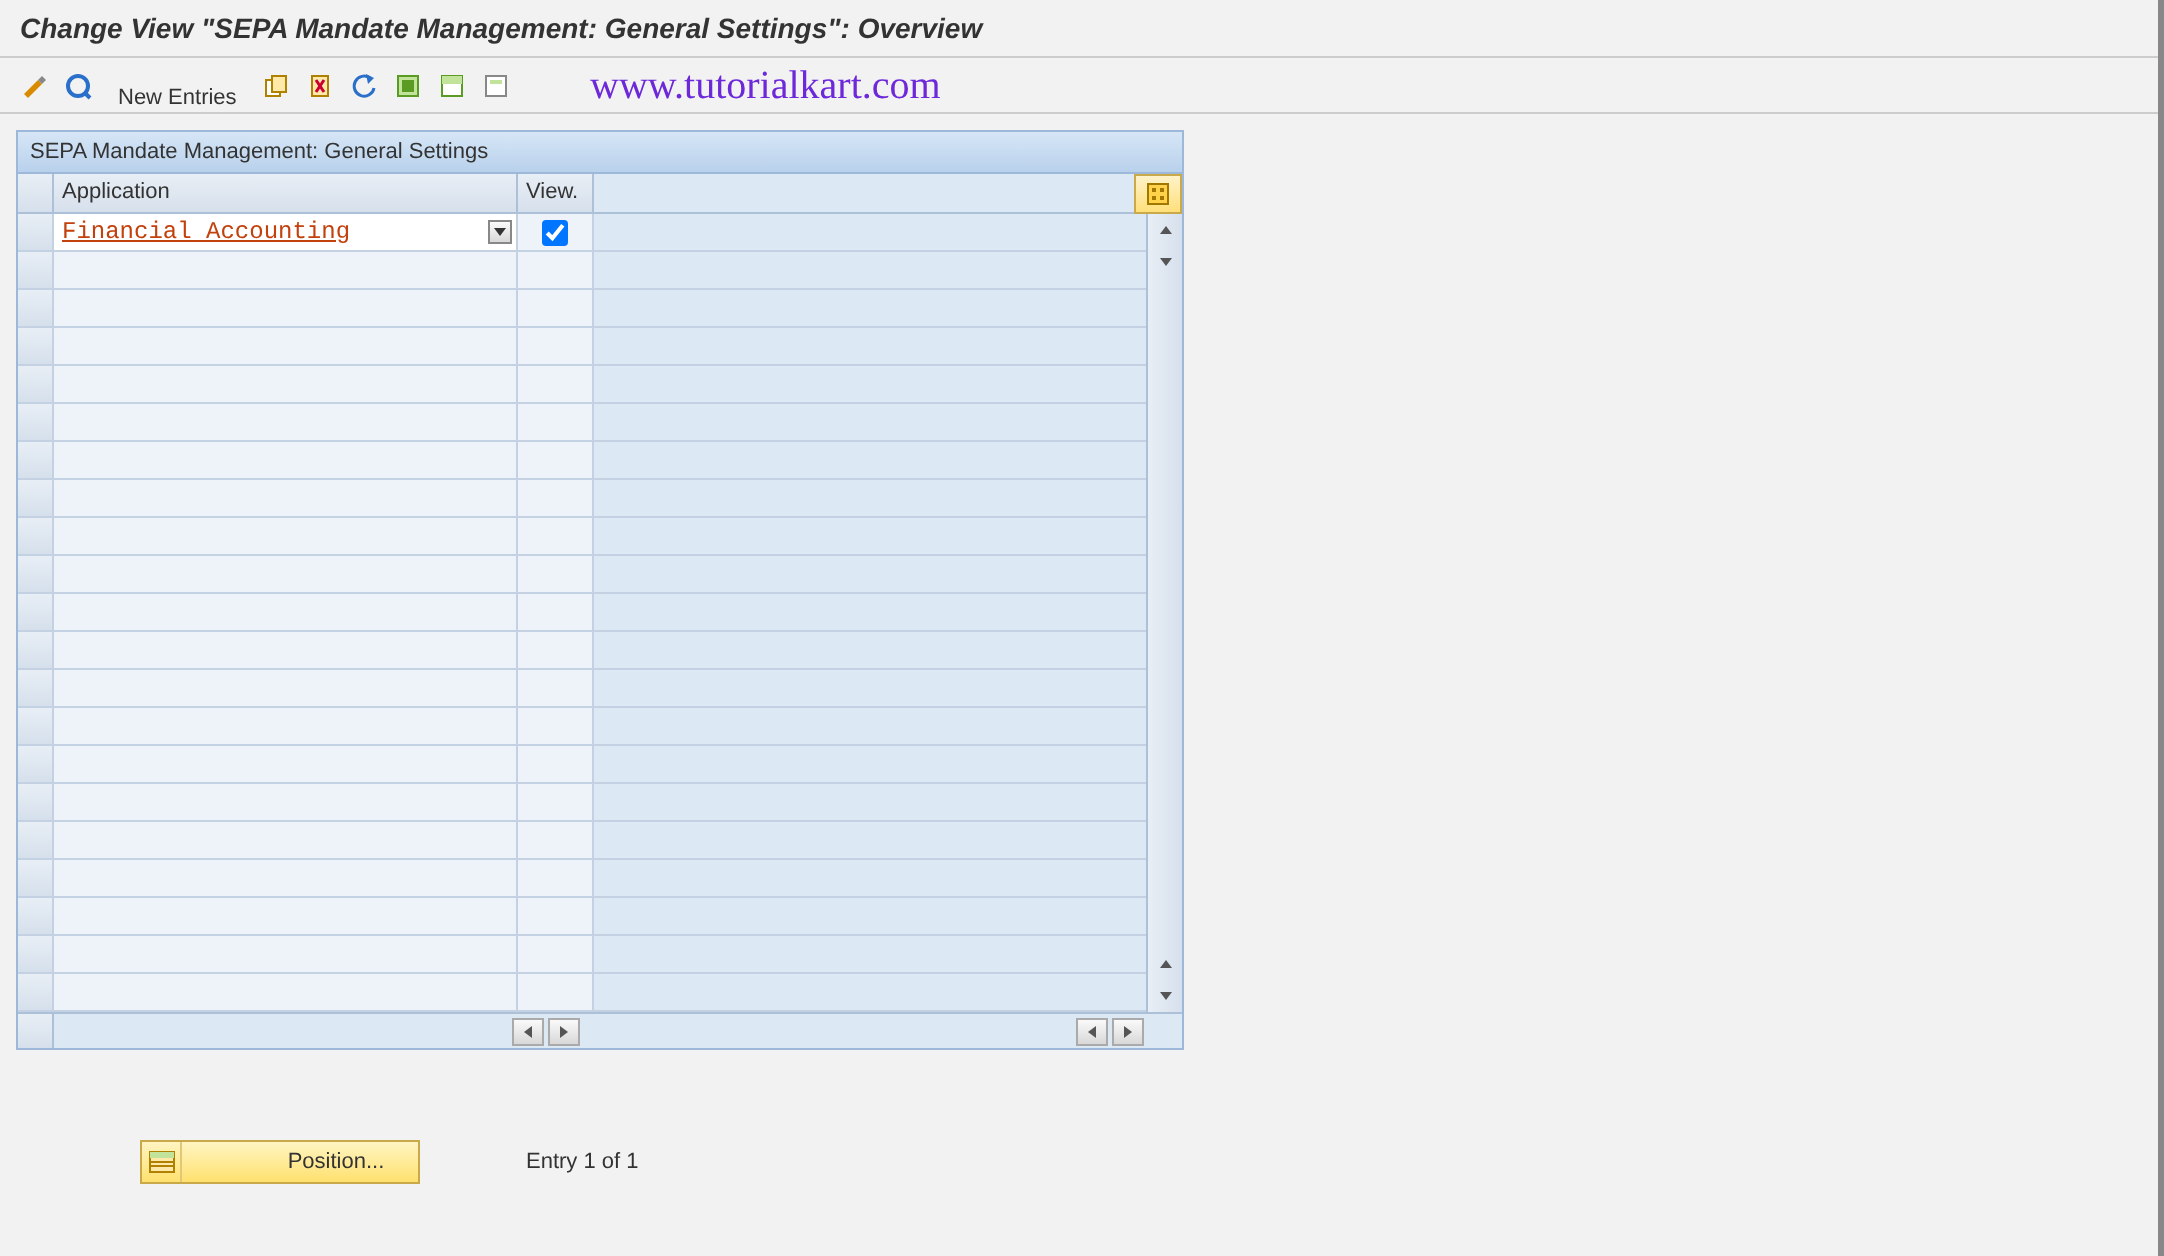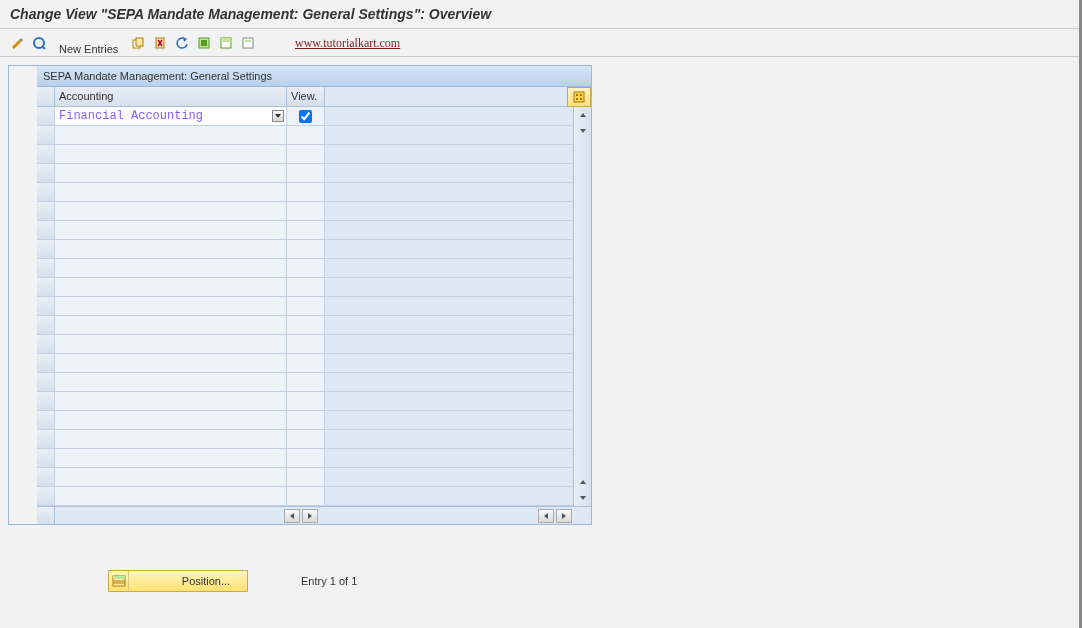--- a/index.html
+++ b/index.html
@@ -39,33 +39,31 @@
 .toolbar .text-btn {
   height: 20px; padding: 0 6px;
   border: 1px solid transparent;
   display: inline-flex; align-items: center;
   cursor: pointer; color: #333; margin-top: 12px;
 }
 .watermark {
   position: absolute;
   left: 295px; top: 0; height: 28px;
   display: flex; align-items: center;
-  font-size: 12px;
+  font-size: 20px;
   font-family: Georgia, serif;
-  color: #7f1d1d;
+  color: #6d28d9;
   white-space: nowrap;
   pointer-events: none;
-  text-decoration: underline;
 }
 
 .panel {
   margin: 8px;
   width: 584px;
   border: 1px solid #9db8d8;
-  padding-left: 28px;
 }
 .panel-title {
   background: linear-gradient(#d6e6f6, #b9d1ec);
   border-bottom: 1px solid #9db8d8;
   padding: 4px 6px;
   color: #333;
 }
 .grid-wrapper { position: relative; background: #dce8f4; }
 .grid-header {
   display: flex;
@@ -97,21 +95,21 @@
   border-bottom: 1px solid #c3d1e2;
   background: #f0f5fb;
   padding: 2px 4px;
   display:flex; align-items:center;
 }
 .cell.rowsel {
   width: 18px;
   background: linear-gradient(#e8eef5,#d6e0ec);
   cursor:pointer;
 }
-.cell.app { width: 232px; font-family: "Courier New", monospace; font-size: 12px; position:relative; background:#fff; color:#8b5cf6; }
+.cell.app { width: 232px; font-family: "Courier New", monospace; font-size: 12px; position:relative; background:#fff; color:#c2410c;text-decoration:underline; }
 .cell.app.empty { background: #eef3fa; }
 .cell.app .dd-arrow {
   position:absolute; right:2px; top:3px;
   width:12px; height:12px;
   border:1px solid #888;
   background:linear-gradient(#fafafa,#d8d8d8);
   display:flex; align-items:center; justify-content:center;
 }
 .cell.actv { width: 38px; justify-content:center; background:#eef3fa; }
 .cell.actv input { width:13px; height:13px; }
@@ -145,21 +143,21 @@
   cursor:pointer;
 }
 
 .bottom-bar {
   position:absolute;
   left: 0; top: 570px;
   width: 100%;
   display:flex; align-items:center;
 }
 .position-btn {
-  margin-left: 108px;
+  margin-left: 70px;
   width: 140px; height: 22px;
   background: linear-gradient(#fff5c2,#ffe16f);
   border:1px solid #c9a94a;
   display:flex; align-items:center;
   cursor:pointer;
   font-size:11px; color:#333;gap:36px;
 }
 .position-btn .icon {
   width:20px; height:100%;
   display:flex; align-items:center; justify-content:center;
@@ -230,21 +228,21 @@
   </span>
   <span class="watermark">www.tutorialkart.com</span>
 </div>
 
 <div class="panel">
   <div class="panel-title">SEPA Mandate Management: General Settings</div>
   <div class="grid-wrapper">
 
     <div class="grid-header">
       <div class="hcell rowsel"></div>
-      <div class="hcell app">Accounting</div>
+      <div class="hcell app">Application</div>
       <div class="hcell actv">View.</div>
       <div class="hcell filler"></div>
       <div class="hcell configure">
         <svg width="12" height="12">
             <rect x="1" y="1" width="10" height="10" fill="#ffd24a" stroke="#a07800"></rect>
             <rect x="3" y="3" width="2" height="2" fill="#a07800"></rect>
             <rect x="7" y="3" width="2" height="2" fill="#a07800"></rect>
             <rect x="3" y="7" width="2" height="2" fill="#a07800"></rect>
             <rect x="7" y="7" width="2" height="2" fill="#a07800"></rect>
           </svg>

